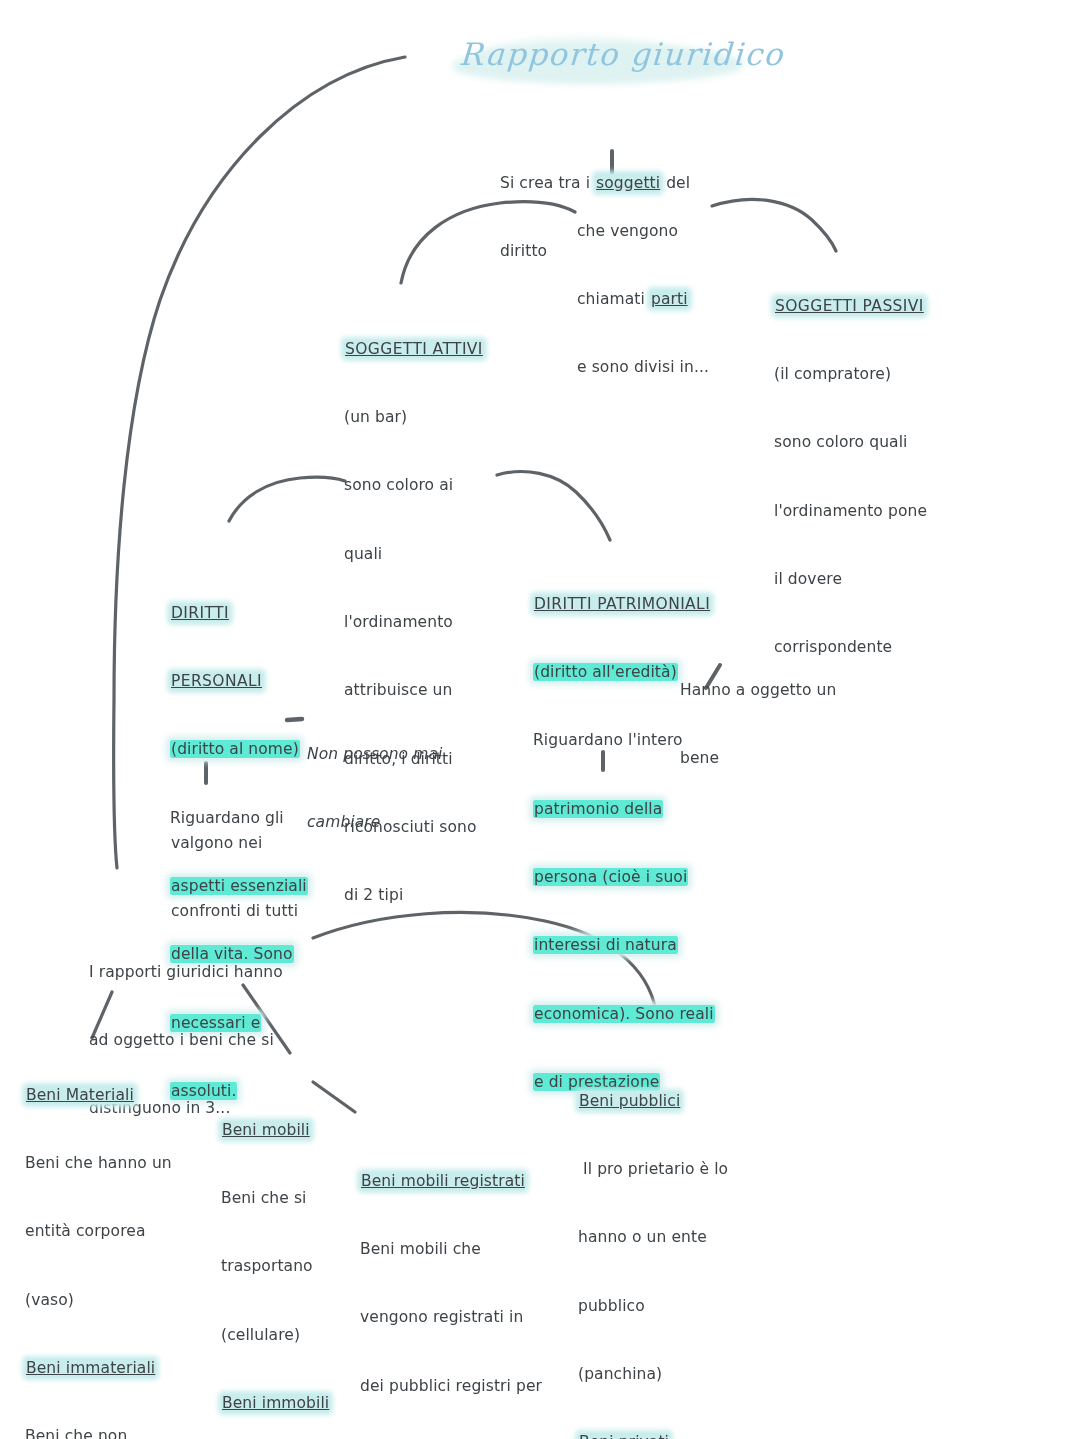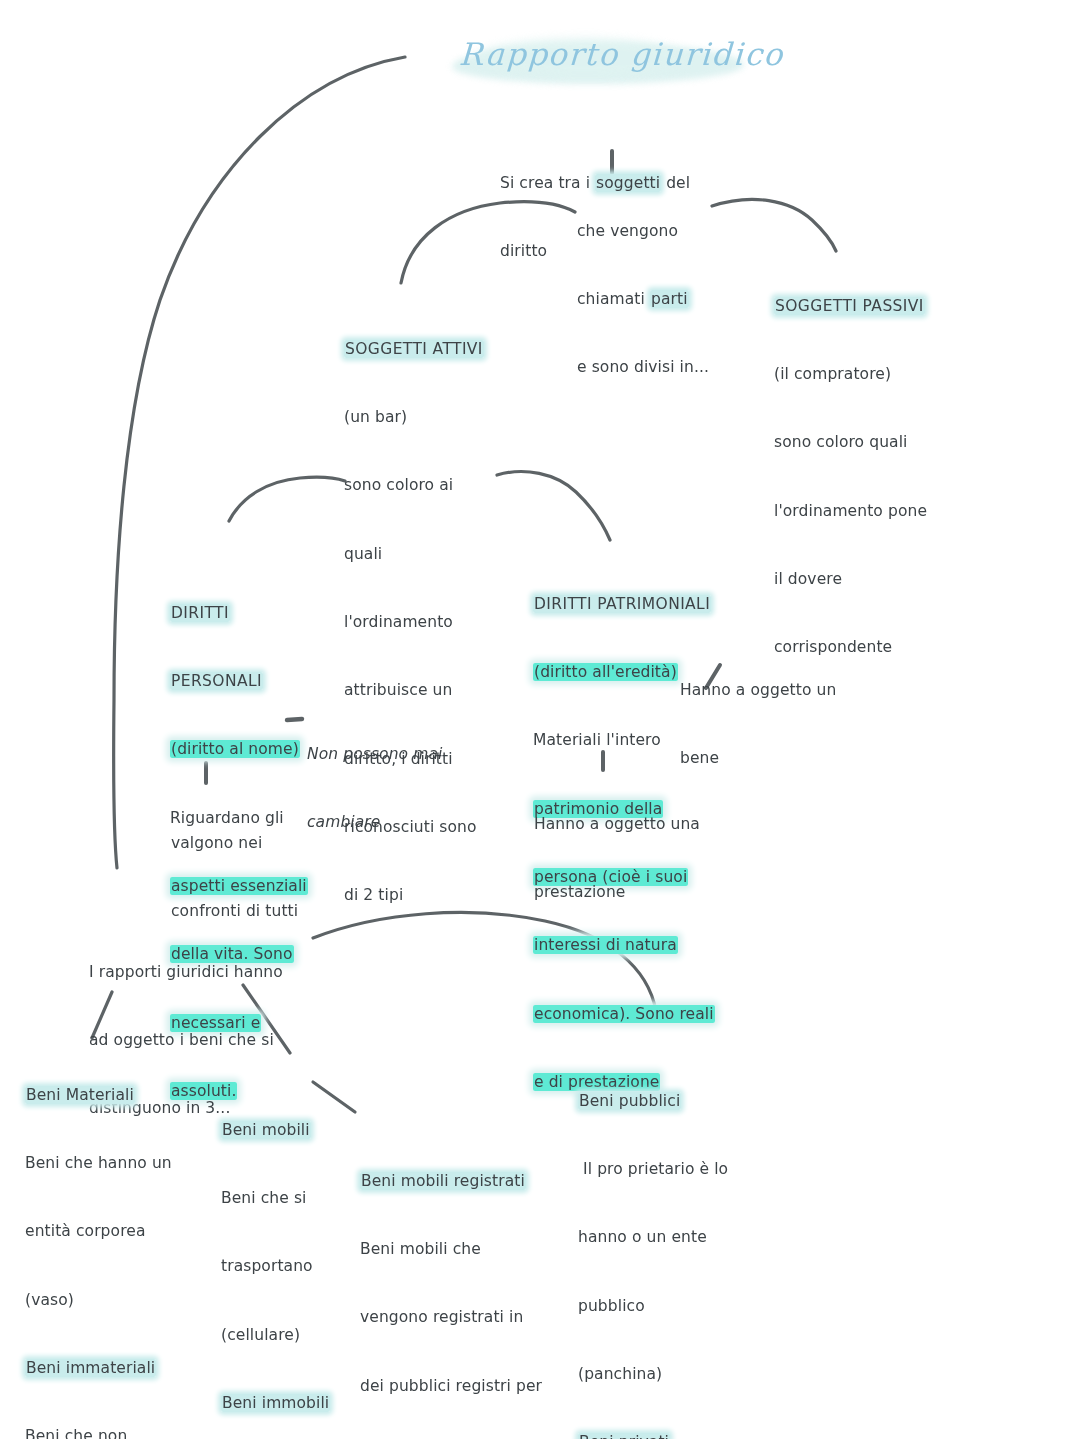--- a/index.html
+++ b/index.html
@@ -35,20 +35,21 @@
     color: #3d4347;
     letter-spacing: 0.1px;
     white-space: pre-wrap;
   }
   .ln { display: block; }
   .hl {
     background: #c9ecec;
     box-shadow: 0 0 5px 3px #c9ecec;
     border-radius: 2px;
     padding: 0 1px;
+    text-decoration: underline;
   }
   .hl-soft {
     background: #5eead4;
     box-shadow: 0 0 6px 4px #d8f0ef;
     border-radius: 2px;
     padding: 0 1px;
   }
   .caps { letter-spacing: 0.4px; }
 
   
@@ -185,37 +186,33 @@
   </div>
 
   <div class="node" style="left:171px; top:786px; width:180px;">
     <span class="ln">valgono nei</span>
     <span class="ln">confronti di tutti</span>
   </div>
 
   <div class="node" style="left:533px; top:547px; width:190px;">
     <span class="ln"><span class="hl caps">DIRITTI PATRIMONIALI</span></span>
     <span class="ln"><span class="hl-soft">(diritto all'eredità)</span></span>
-    <span class="ln"><span>Materiali l'intero</span></span>
+    <span class="ln"><span>Riguardano l'intero</span></span>
     <span class="ln"><span class="hl-soft">patrimonio della</span></span>
     <span class="ln"><span class="hl-soft">persona (cioè i suoi</span></span>
     <span class="ln"><span class="hl-soft">interessi di natura</span></span>
     <span class="ln"><span class="hl-soft">economica). Sono reali</span></span>
     <span class="ln"><span class="hl-soft">e di prestazione</span></span>
   </div>
 
   <div class="node" style="left:680px; top:633px; width:180px;">
     <span class="ln">Hanno a oggetto un</span>
     <span class="ln">bene</span>
   </div>
 
-  <div class="node" style="left:534px; top:767px; width:200px;">
-    <span class="ln">Hanno a oggetto una</span>
-    <span class="ln">prestazione</span>
-  </div>
 
   <div class="node" style="left:89px; top:915px; width:250px;">
     <span class="ln">I rapporti giuridici hanno</span>
     <span class="ln">ad oggetto i beni che si</span>
     <span class="ln">distinguono in 3...</span>
   </div>
 
   <div class="node" style="left:25px; top:1038px; width:160px;">
     <span class="ln"><span class="hl">Beni Materiali</span></span>
     <span class="ln">Beni che hanno un</span>

